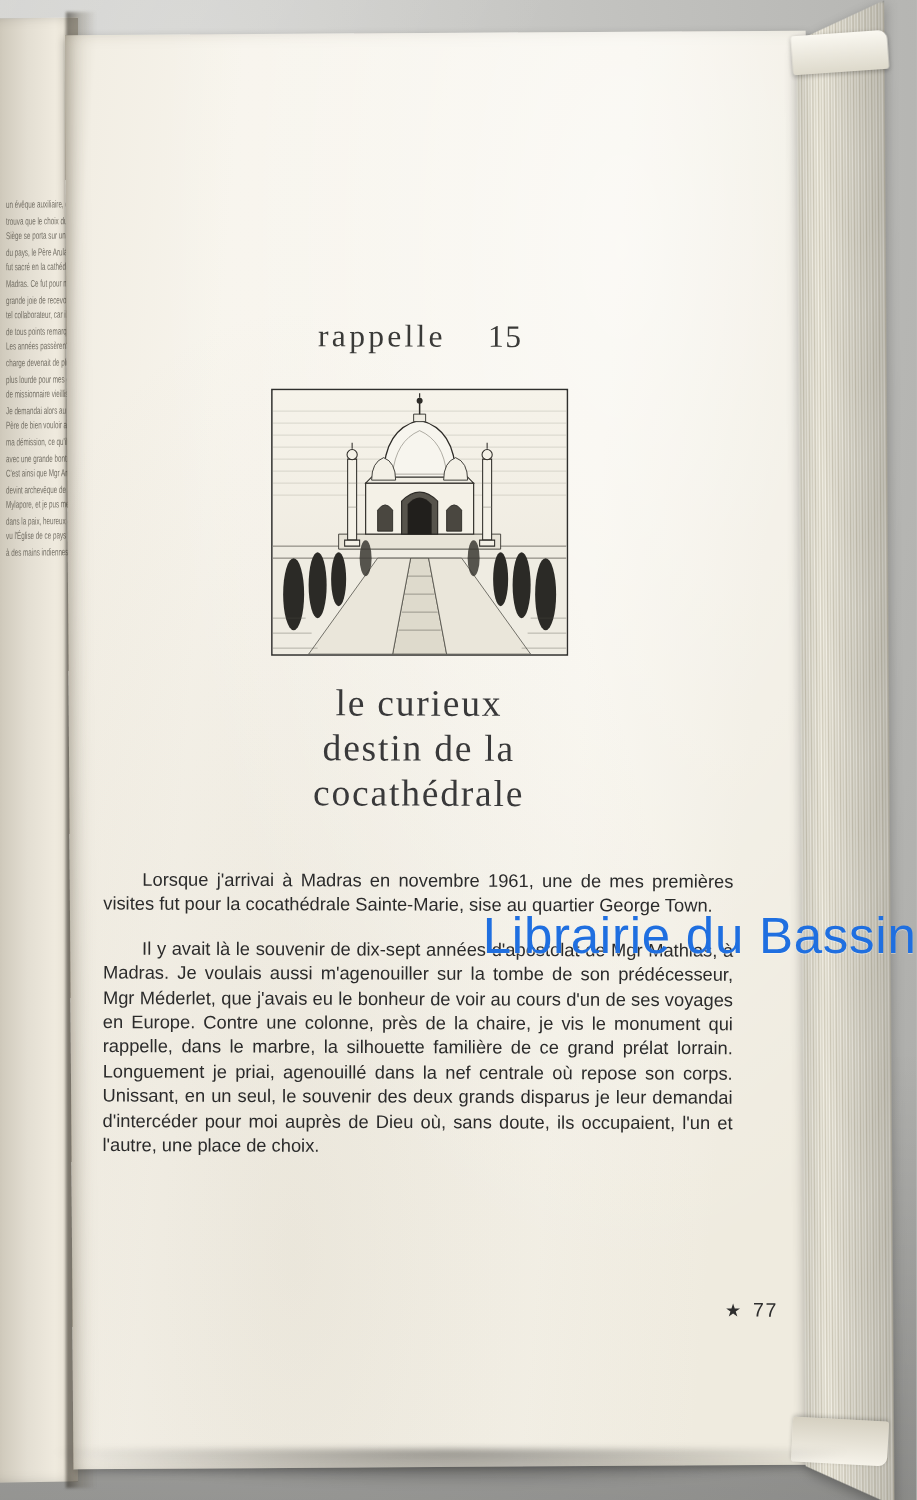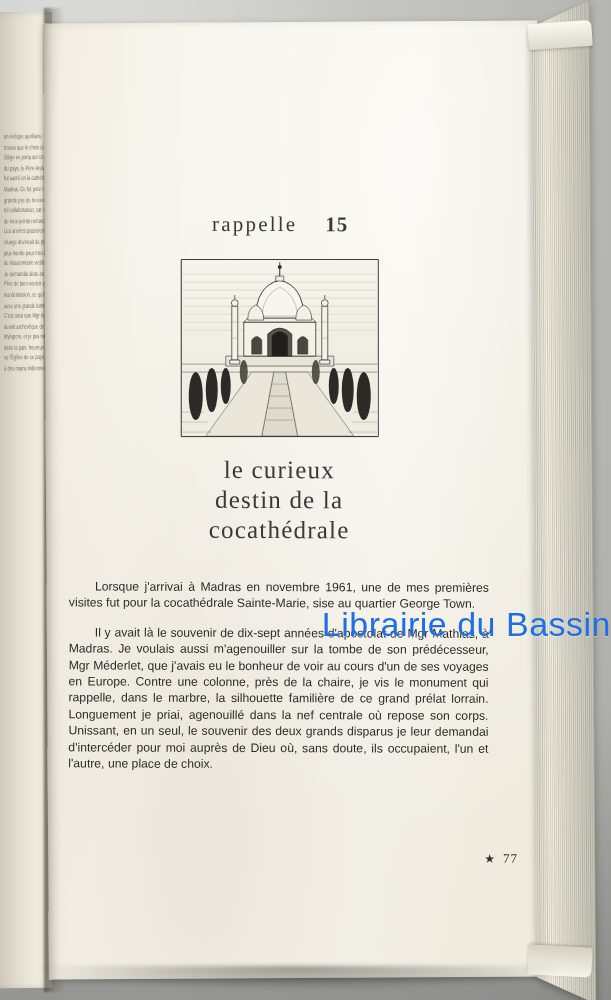--- a/index.html
+++ b/index.html
@@ -109,21 +109,21 @@
     transform-origin: top left;
   }
 
   .chapter-line {
     text-align: center;
     font-family: "Liberation Serif", serif;
     font-size: 21px;
     letter-spacing: 2.2px;
     color: #3a3a38;
   }
-  .chapter-line .num { margin-left: 28px; letter-spacing: 1px; font-weight: bold; }
+  .chapter-line .num { margin-left: 28px; letter-spacing: 1px; }
 
   
   .engraving {
     margin: 22px auto 0;
     width: 196px; height: 176px;
     background: #f4f1e8;
     border: 1px solid #2f2f2d;
     position: relative;
     overflow: hidden;
     transform: rotate(-0.2deg);
@@ -149,22 +149,22 @@
     color: #2b2b2b;
     text-align: justify;
     hyphens: auto;
   }
   .body-text p { margin: 0 0 13px 0; text-indent: 26px; }
   .body-text p.p2 { text-indent: 26px; }
 
   
   .folio {
     position: absolute;
-    right: 24px; bottom: 110px;
-    font-family: Liberation Serif, serif;
+    right: 24px; bottom: 96px;
+    font-family: Liberation Sans, sans-serif;
     font-size: 13px;
     color: #2e2e2e;
     letter-spacing: 1px;
     transform: rotate(0.5deg);
   }
   .folio .star { margin-right: 7px; font-size: 12px; }
 
   
   .foreedge {
     position:absolute;

